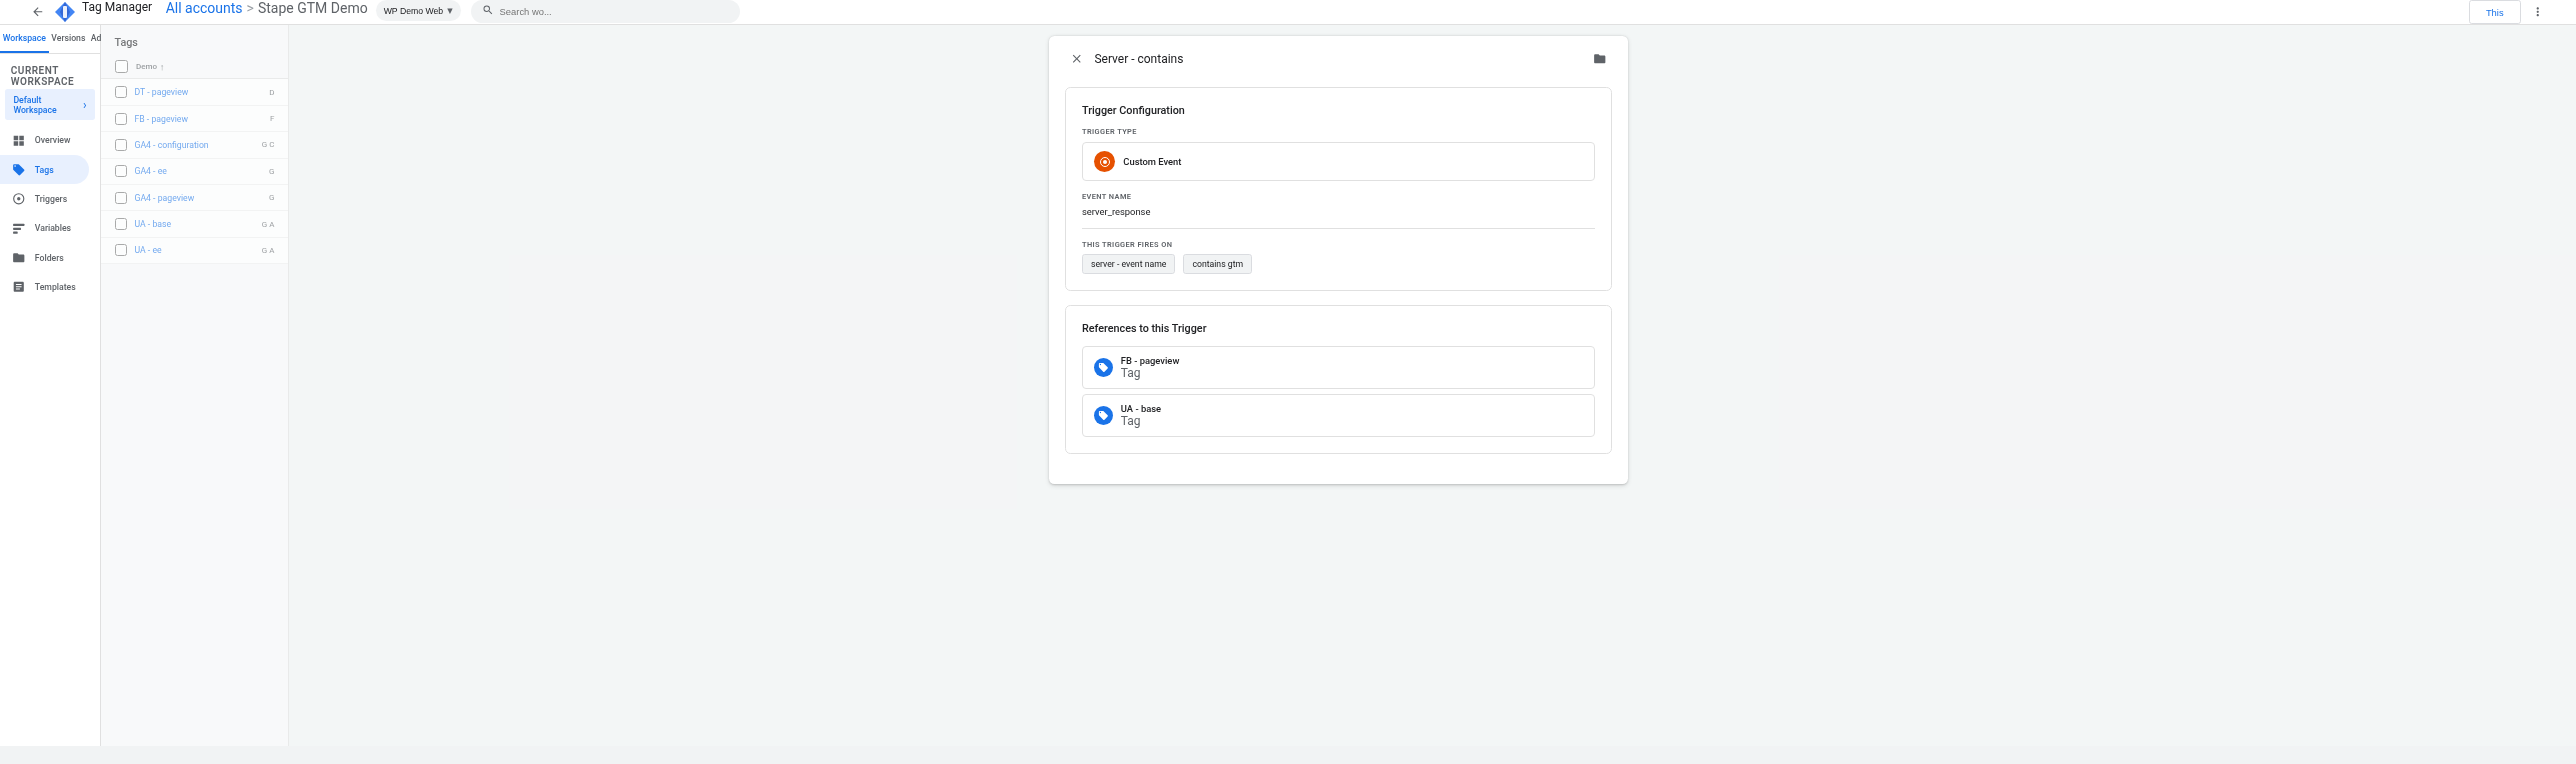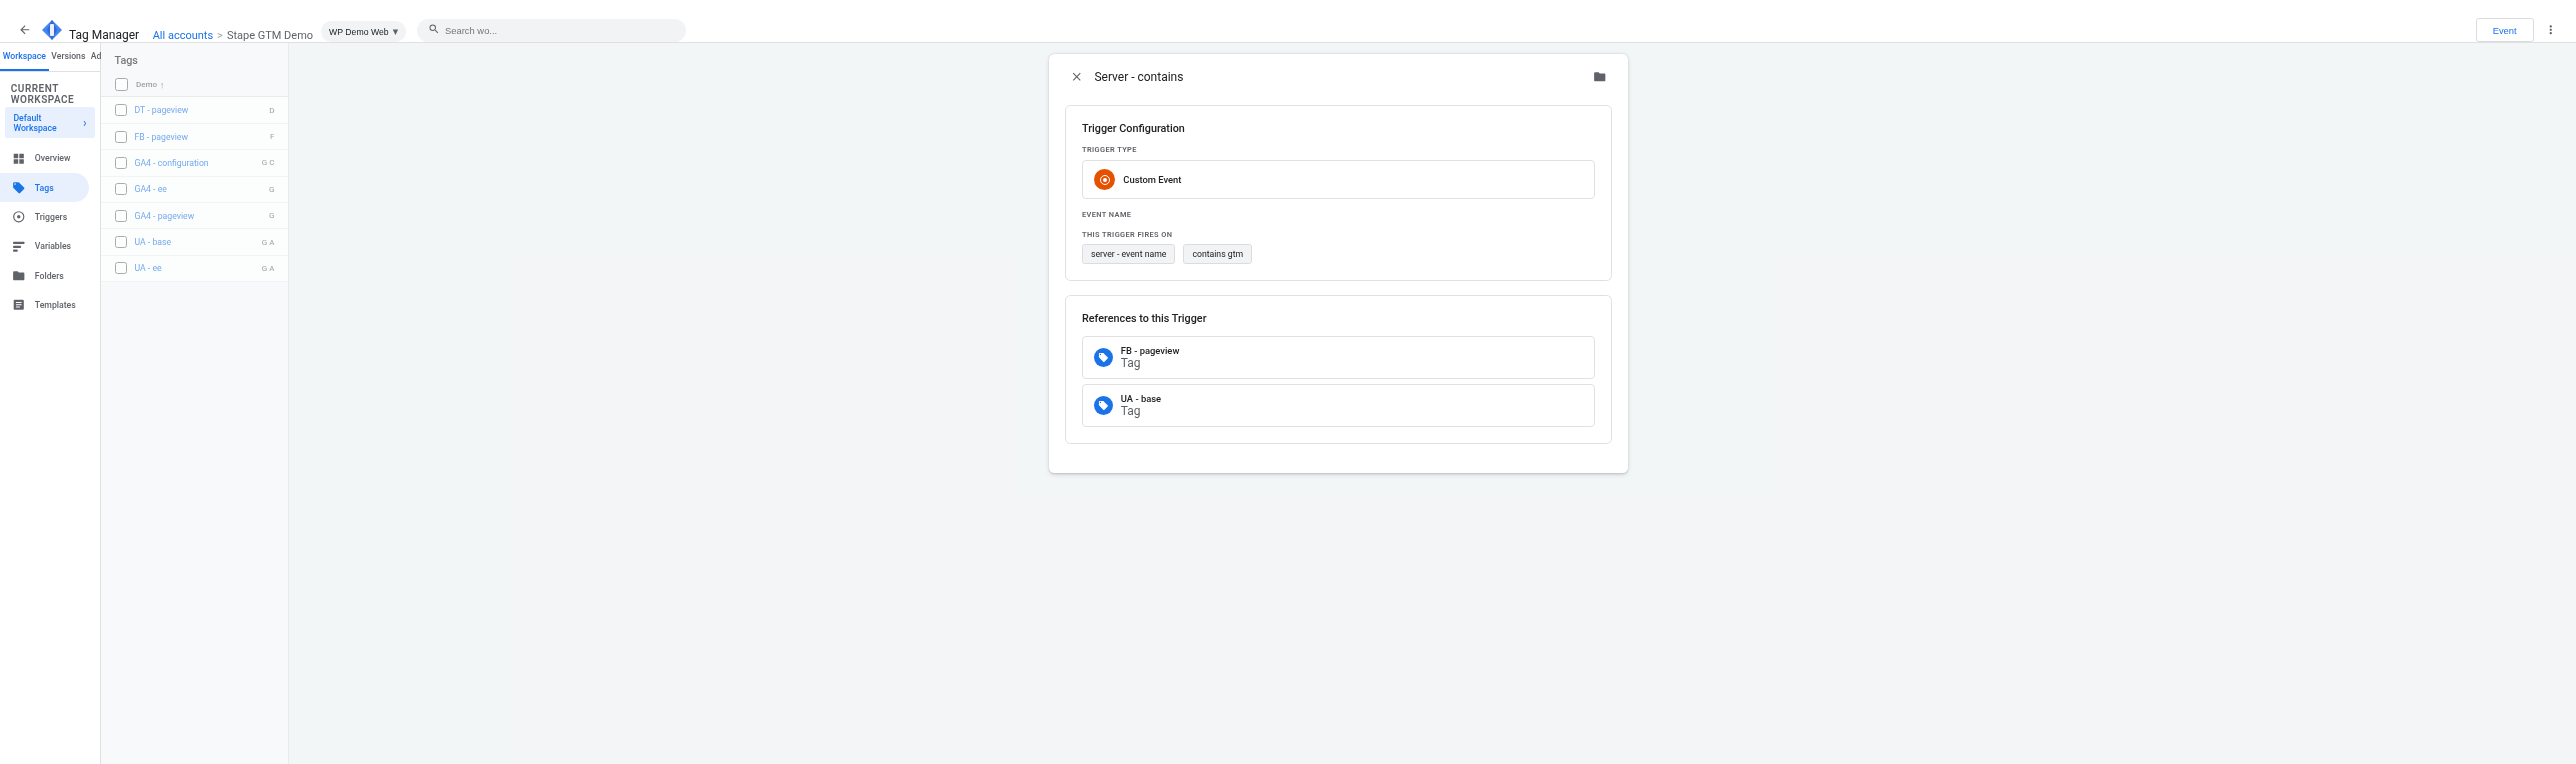--- a/index.html
+++ b/index.html
@@ -8,24 +8,24 @@
       font-size: 9.4px;
       background: #f1f3f4;
       color: #202124;
       height: 100vh;
       overflow: hidden;
     }
 
     
     .header {
       display: flex;
-      align-items: flex-end;
+      align-items: flex-start;
       background: #fff;
-      height: 43px;
-      padding: 0 13px;
+      height: 25px;
+      padding: 0 26px;
       border-bottom: 0.7px solid #e0e0e0;
       position: relative;
       z-index: 10;
     }
     .header-back-btn {
       width: 24px; height: 24px;
       display: flex; align-items: center; justify-content: center;
       border-radius: 50%;
       cursor: pointer;
       color: #5f6368;
@@ -34,21 +34,21 @@
     .header-app-name {
       font-size: 12px;
       font-weight: 400;
       color: #202124;
       margin-right: 13.5px;
       white-space: nowrap;
     }
     .header-breadcrumb {
       display: flex;
       align-items: center;
-      font-size: 11px;
+      font-size: 14px;
       color: #5f6368;
       margin-right: 8px;
       white-space: nowrap;
     }
     .header-breadcrumb-sep {
       margin: 0 4px;
       color: #9aa0a6;
     }
     .header-workspace-btn {
       display: flex;
@@ -470,21 +470,21 @@
   <div class="header-search">
     <span class="header-search-icon">
       <svg width="12" height="12" viewBox="0 0 24 24" fill="none">
         <path d="M15.5 14h-.79l-.28-.27A6.471 6.471 0 0 0 16 9.5 6.5 6.5 0 1 0 9.5 16c1.61 0 3.09-.59 4.23-1.57l.27.28v.79l5 4.99L20.49 19l-4.99-5zm-6 0C7.01 14 5 11.99 5 9.5S7.01 5 9.5 5 14 7.01 14 9.5 11.99 14 9.5 14z" fill="#5f6368"></path>
       </svg>
     </span>
     <input type="text" placeholder="Search wo..." style="">
   </div>
 
   <div class="header-actions">
-    <button class="btn-save">Event</button>
+    <button class="btn-save">This</button>
     <div class="header-more-btn">
       <svg width="13.5" height="13.5" viewBox="0 0 24 24" fill="none">
         <path d="M12 8c1.1 0 2-.9 2-2s-.9-2-2-2-2 .9-2 2 .9 2 2 2zm0 2c-1.1 0-2 .9-2 2s.9 2 2 2 2-.9 2-2-.9-2-2-2zm0 6c-1.1 0-2 .9-2 2s.9 2 2 2 2-.9 2-2-.9-2-2-2z" fill="#5f6368"></path>
       </svg>
     </div>
   </div>
 </div>
 
 <div class="layout">
 
@@ -644,20 +644,21 @@
                     <circle cx="12" cy="12" r="9" stroke="white" stroke-width="2" fill="none"></circle>
                     <circle cx="12" cy="12" r="4" fill="white"></circle>
                   </svg>
                 </div>
                 <span class="trigger-type-name">Custom Event</span>
               </div>
             </div>
 
             <div class="field-block">
               <div class="field-label">Event name</div>
+              <div class="event-name-value">server_response</div>
             </div>
 
             <div class="field-block">
               <div class="field-label">This trigger fires on</div>
               <div class="fires-on-row">
                 <span class="fires-on-pill">server - event name</span>
                 <span class="fires-on-pill">contains gtm</span>
               </div>
             </div>
           </div>

